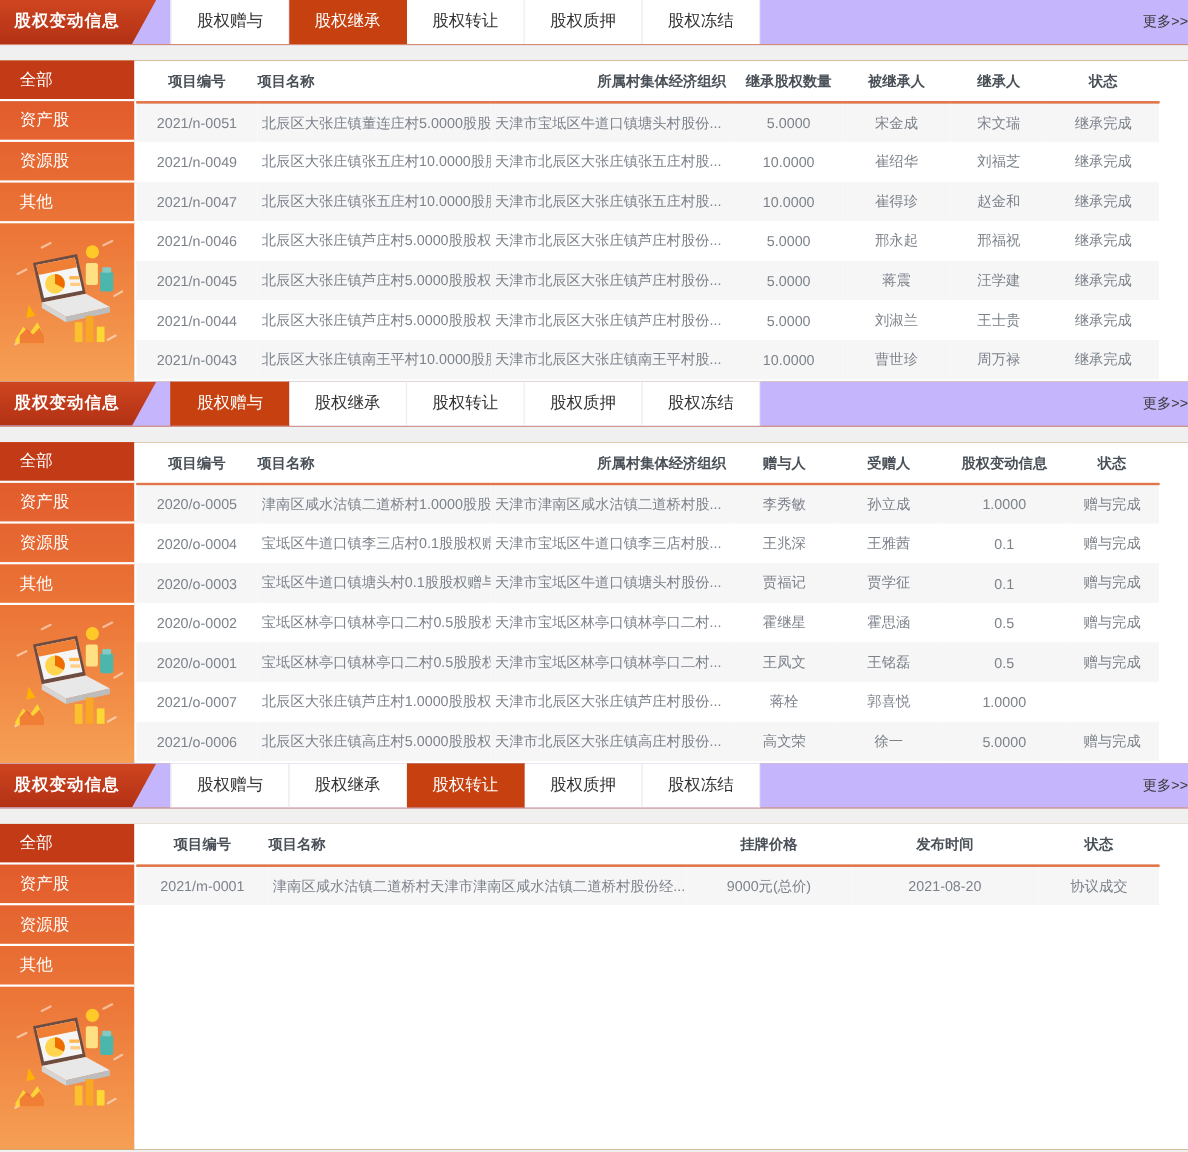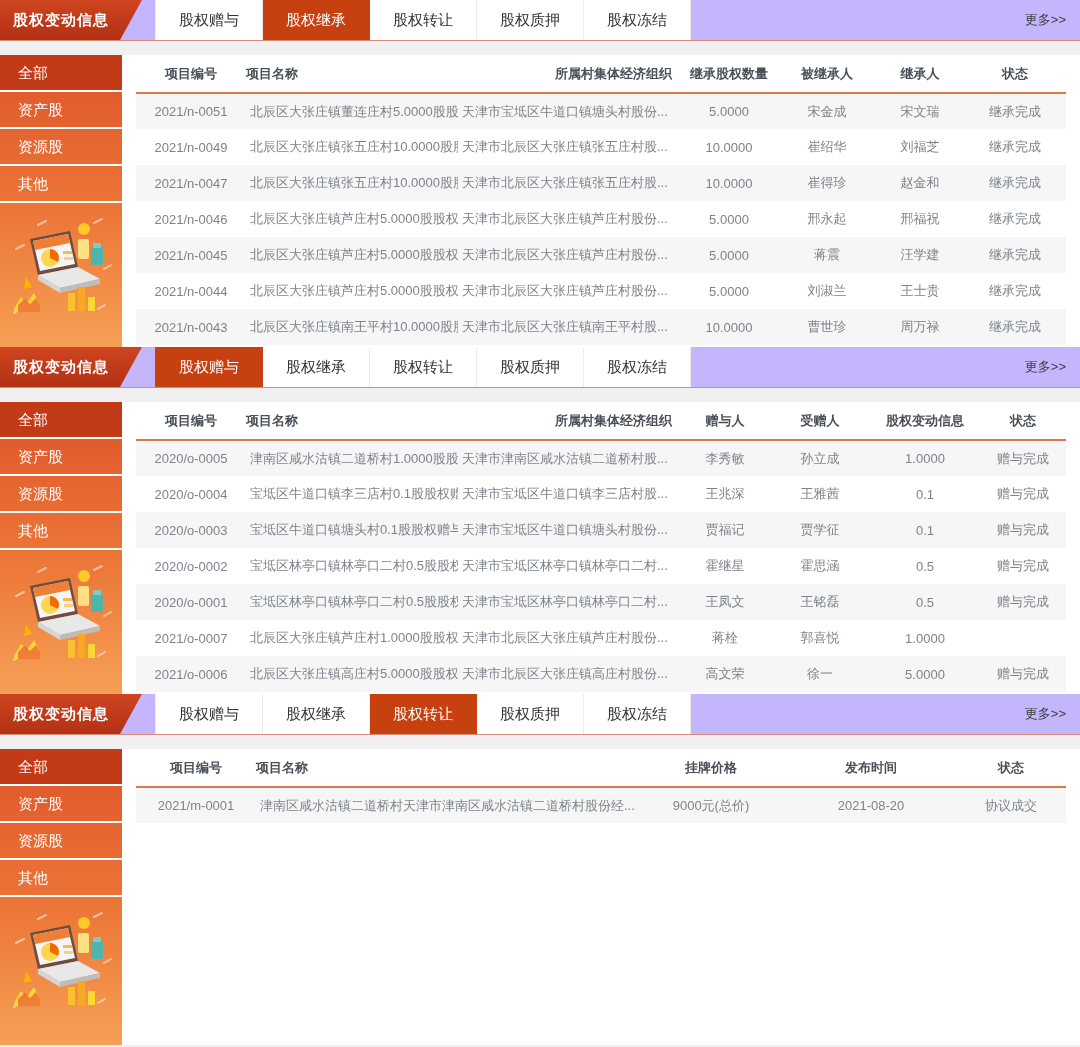--- a/index.html
+++ b/index.html
@@ -17,41 +17,41 @@
     letter-spacing:1px;
   }
   .tabs { display:flex; margin-left:13px; }
   .tab {
     min-width:89px; padding:0 23px; text-align:center; line-height:40px;
     font-size:15px; color:#333; background:#fff; cursor:pointer;
     border-right:1px solid #ececec;
   }
   .tab:first-child { border-left:1px solid #ececec; }
   .tab.active { background:#c7400f; color:#fff; border-color:#c7400f; }
-  .more { margin-left:auto; line-height:40px; font-size:13px; color:#3c3c3c; padding-right:14px; text-decoration:none; cursor:pointer; }
+  .more { margin-left:auto; line-height:40px; font-size:13px; color:#3c3c3c; text-decoration:none; cursor:pointer; }
 
   .gap { height:14px; }
 
   
   .content { display:flex; background:#a16207; height:292px; overflow:hidden; }
   .content.tall { height:296px; }
 
   .sidebar {
     width:122px; flex:0 0 122px;
     background:linear-gradient(180deg,#df5429 0%,#ec7738 55%,#f6a055 100%);
     display:flex; flex-direction:column;
   }
   .side-item {
     height:37px; flex:0 0 37px; line-height:35px; padding-left:18px;
     color:#fff; font-size:15px; border-bottom:2px solid #ffffff; cursor:pointer;
   }
   .side-item.active { background:#c23a16; }
   .illustration { flex:1; display:flex; justify-content:center; align-items:flex-start; padding-top:6px; }
 
-  .table-wrap { flex:1; padding:0 14px; background:#fff; overflow:hidden; }
+  .table-wrap { flex:1; padding:0 2px; background:#fff; overflow:hidden; }
   table { width:930px; border-collapse:collapse; table-layout:fixed; }
   thead th { height:38px; font-size:13px; font-weight:bold; color:#4a5058; border-bottom:2px solid #e0764a; text-align:center; white-space:nowrap; }
   tbody td { height:36px; font-size:13px; color:#7d838b; text-align:center; white-space:nowrap; overflow:hidden; padding:0 4px; }
   tbody tr:nth-child(odd) { background:#f6f6f7; }
 
   
   .s0 .c0{width:110px;} .s0 .c1{width:212px;} .s0 .c2{width:222px;}
   .s0 .c3{width:98px;}  .s0 .c4{width:98px;}  .s0 .c5{width:88px;} .s0 .c6{width:102px;}
   .s1 .c0{width:110px;} .s1 .c1{width:212px;} .s1 .c2{width:222px;}
   .s1 .c3{width:90px;}  .s1 .c4{width:100px;} .s1 .c5{width:110px;} .s1 .c6{width:86px;}

